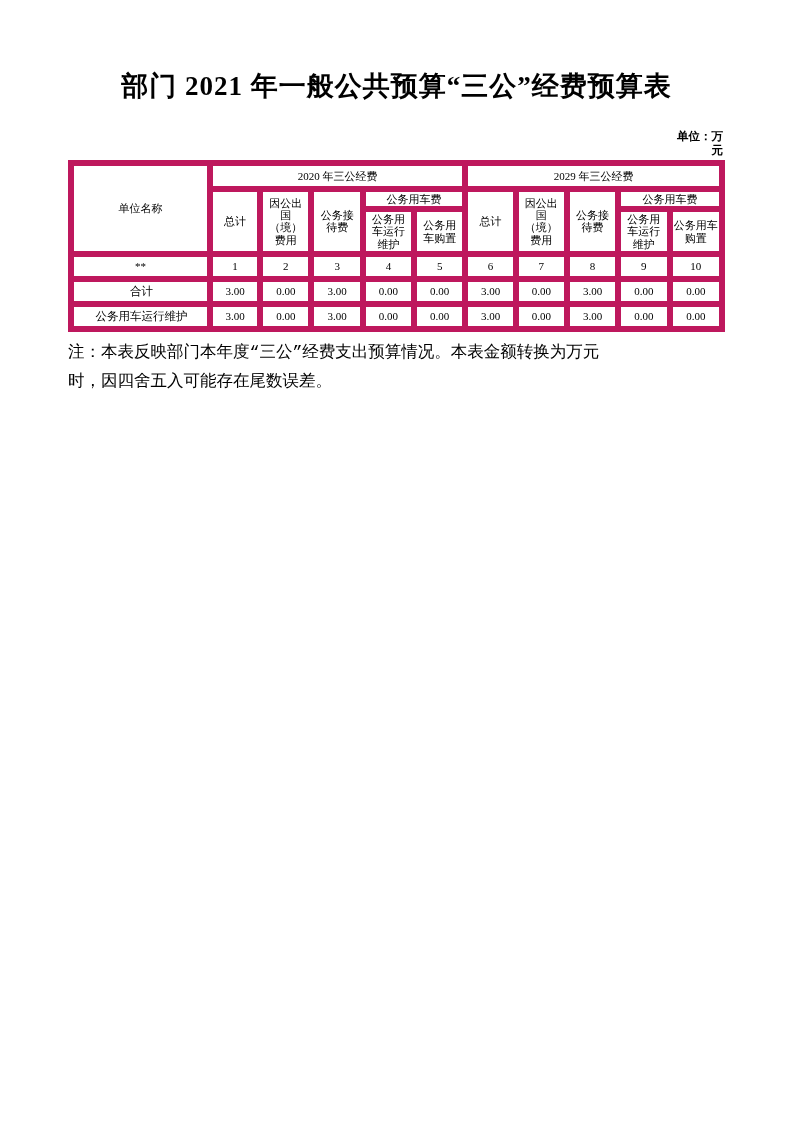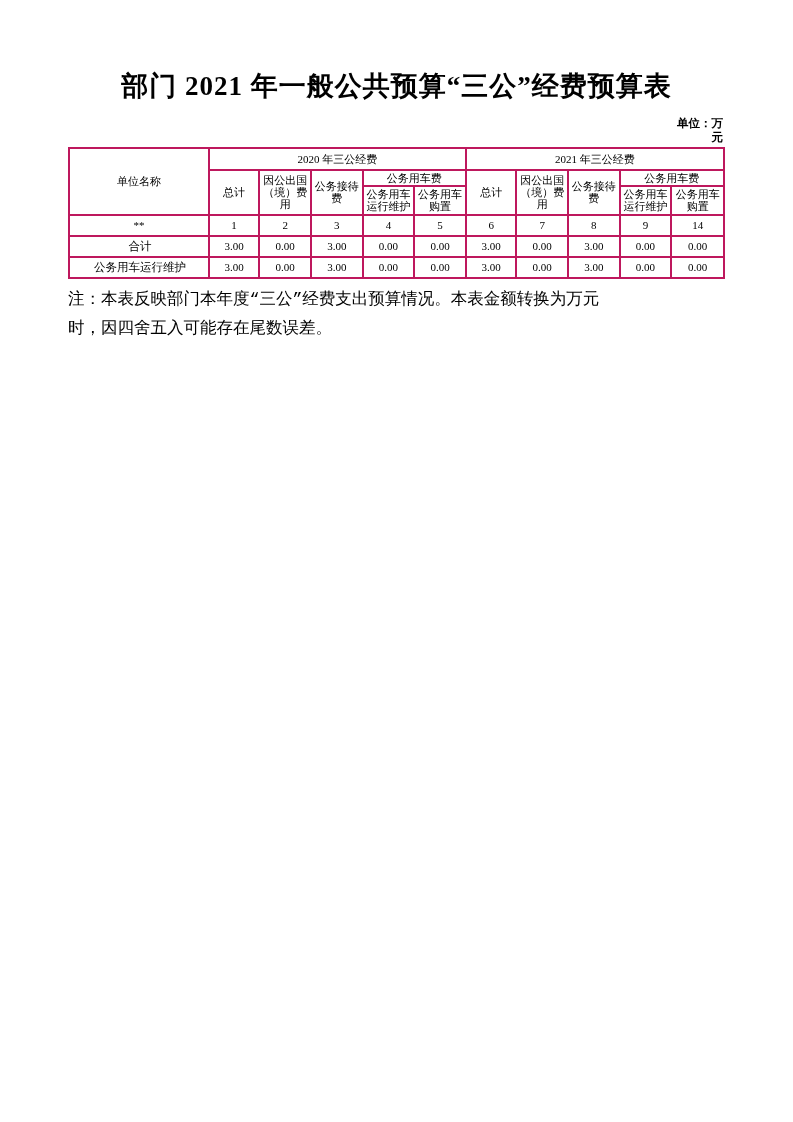--- a/index.html
+++ b/index.html
@@ -28,35 +28,35 @@
     font-weight: bold;
     letter-spacing: 1px;
     margin: 0;
     padding-top: 68px;
     white-space: nowrap;
   }
   .unit-note {
     text-align: right;
     font-size: 11.5px;
     font-weight: bold;
-    margin-top: 12px;
+    margin-top: 25px;
     line-height: 1.25;
     padding-right: 2px;
   }
   .unit-note .u1 { display: block; }
   .unit-note .u2 { display: block; }
 
   table.budget {
     border-collapse: collapse;
     width: 657px;
     margin-top: 2px;
     table-layout: fixed;
   }
   table.budget td, table.budget th {
-    border: 2px solid #be185d;
+    border: 6px solid #be185d;
     font-weight: normal;
     text-align: center;
     vertical-align: middle;
     font-size: 11px;
     line-height: 1.12;
     padding: 1px 1px;
     font-family: "Liberation Serif", "DejaVu Serif", serif;
   }
   .h-group {
     font-size: 11px;
@@ -114,21 +114,21 @@
       <col style="width:47px">
       <col style="width:48px">
       <col style="width:48px">
       <col style="width:48px">
       <col style="width:49px">
     </colgroup>
     <tbody>
       <tr>
         <td rowspan="3" class="cell-unitname">单位名称</td>
         <td colspan="5" class="h-group">2020 年三公经费</td>
-        <td colspan="5" class="h-group">2021 年三公经费</td>
+        <td colspan="5" class="h-group">2029 年三公经费</td>
       </tr>
       <tr>
         <td rowspan="2" class="h-sub">总计</td>
         <td rowspan="2" class="h-sub">因公出国（境）费用</td>
         <td rowspan="2" class="h-sub">公务接待费</td>
         <td colspan="2" class="h-sub">公务用车费</td>
         <td rowspan="2" class="h-sub">总计</td>
         <td rowspan="2" class="h-sub">因公出国（境）费用</td>
         <td rowspan="2" class="h-sub">公务接待费</td>
         <td colspan="2" class="h-sub">公务用车费</td>
@@ -144,21 +144,21 @@
         <td>**</td>
         <td>1</td>
         <td>2</td>
         <td>3</td>
         <td>4</td>
         <td>5</td>
         <td>6</td>
         <td>7</td>
         <td>8</td>
         <td>9</td>
-        <td>14</td>
+        <td>10</td>
       </tr>
 
       <tr class="data-row">
         <td class="left">合计</td>
         <td>3.00</td>
         <td>0.00</td>
         <td>3.00</td>
         <td>0.00</td>
         <td>0.00</td>
         <td>3.00</td>

